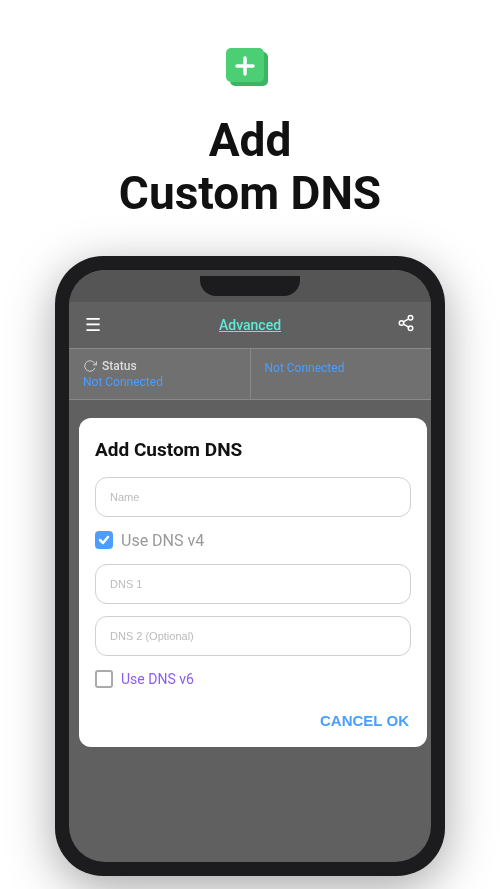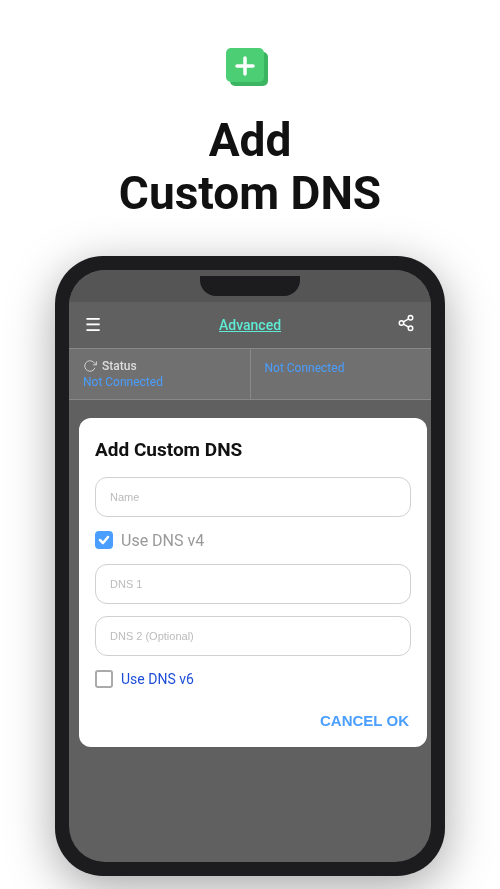--- a/index.html
+++ b/index.html
@@ -236,21 +236,21 @@
       flex-shrink: 0;
     }
 
     .checkbox-label {
       font-size: 16px;
       color: #999;
     }
 
     .checkbox-label-dark {
       font-size: 14px;
-      color: #1d4ed8;
+      color: #8b5cf6;
     }
 
     .dialog-actions {
       display: flex;
       justify-content: flex-end;
       margin-top: 8px;
       padding-top: 4px;
     }
 
     .btn-cancel {

